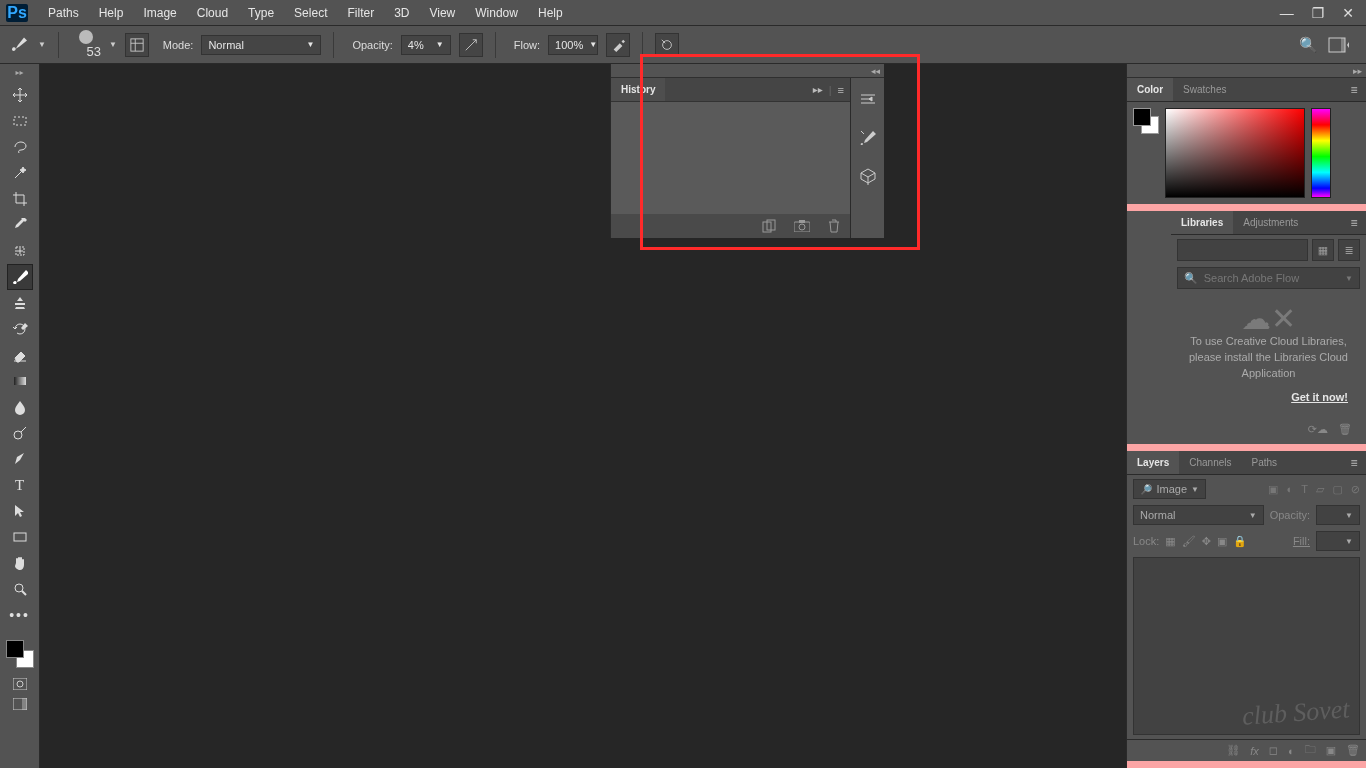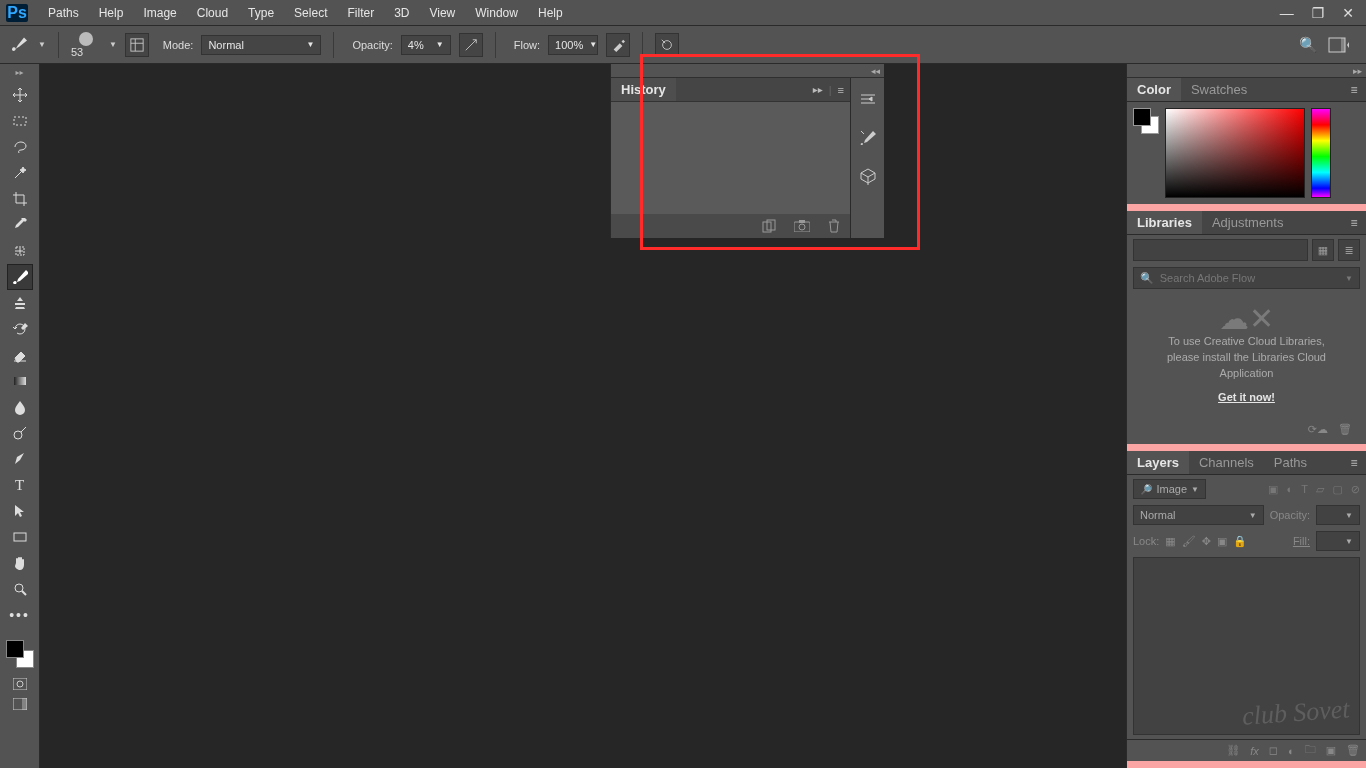--- a/index.html
+++ b/index.html
@@ -9,21 +9,21 @@
 .menubar { height:26px; background:#535353; display:flex; align-items:center; padding:0 6px; border-bottom:1px solid #2a2a2a; }
 .ps-logo { width:22px; height:18px; margin-right:10px; display:flex; align-items:center; justify-content:center; font-weight:bold; font-size:16px; background:#001e36; color:#31A8FF; border-radius:2px; padding:0 2px;}
 .menubar .menuitem { color:#e6e6e6; font-size:12px; padding:4px 10px; cursor:default; }
 .win-controls { margin-left:auto; display:flex; gap:18px; padding-right:6px; color:#ddd; font-size:14px;}
 .win-controls span { cursor:default; }
 
 
 .optsbar { height:38px; background:#535353; display:flex; align-items:center; padding:0 6px; gap:8px; border-bottom:1px solid #2a2a2a; }
 .optsbar .brush-icon { width:24px; height:24px; display:flex; align-items:center; justify-content:center; color:#fff; font-size:16px; }
 .opts-tri { color:#ccc; font-size:8px; }
-.brush-preview { width:30px; text-align:left; color:#ddd; font-size:11px;}
+.brush-preview { width:30px; text-align:right; color:#ddd; font-size:13px;}
 .brush-preview .circ { width:14px; height:14px; border-radius:50%; background:#bbb; margin:0 auto;}
 .opt-btn { width:24px; height:24px; background:#454545; border:1px solid #333; display:flex; align-items:center; justify-content:center; color:#ddd; font-size:12px;}
 .label { color:#ddd; font-size:11px; margin-left:6px;}
 .drop { background:#454545; border:1px solid #333; height:20px; display:flex; align-items:center; padding:0 6px; gap:6px; color:#e6e6e6; font-size:11px;}
 .drop.wide{ width:120px; justify-content:space-between;}
 .drop.small{ width:50px; justify-content:space-between;}
 .sep { width:1px; height:26px; background:#3a3a3a; margin:0 4px;}
 .opts-right { margin-left:auto; display:flex; align-items:center; gap:10px; padding-right:8px; color:#ddd;}
 
 
@@ -38,39 +38,39 @@
 .color-swatches .bg{ position:absolute; bottom:0; right:0; width:18px; height:18px; background:#fff; border:1px solid #888;}
 .tool.mini{ height:20px; font-size:11px;}
 
 .canvas-area{ flex:1; background:#262626; position:relative;}
 .exp-arrows{ color:#aaa; font-size:8px; line-height:6px;}
 
 
 .rightside{ width:240px; background:#535353; border-left:1px solid #2a2a2a; display:flex; flex-direction:column; }
 .panel{ border-bottom:7px solid #fca5a5; display:flex; flex-direction:column; }
 .panel-tabs{ height:24px; background:#454545; display:flex; align-items:stretch; border-bottom:1px solid #2a2a2a;}
-.tab{ padding:0 10px; display:flex; align-items:center; font-size:13px; color:#999; cursor:default;}
+.tab{ padding:0 10px; display:flex; align-items:center; font-size:10px; color:#999; cursor:default;}
 .tab.active{ background:#535353; color:#e6e6e6; font-weight:600;}
 .panel-tabs .menu-lines{ margin-left:auto; width:24px; display:flex; align-items:center; justify-content:center; color:#bbb; font-size:12px;}
 
 .color-body{ display:flex; gap:6px; padding:6px;}
 .mini-swatch{ position:relative; width:26px; height:26px;}
 .mini-swatch .fg{ position:absolute; top:0; left:0; width:18px; height:18px; background:#000; border:1px solid #999;}
 .mini-swatch .bg{ position:absolute; bottom:0; right:0; width:18px; height:18px; background:#fff; border:1px solid #999;}
 .color-field{ width:140px; height:90px; background:linear-gradient(to bottom, rgba(0,0,0,0) 0%, #000 100%), linear-gradient(to right, #fff 0%, #ff0000 100%); position:relative; border:1px solid #222;}
 .hue-strip{ width:20px; height:90px; background:linear-gradient(to bottom, #ff00ff 0%, #ff0000 18%, #ffff00 36%, #00ff00 54%, #00ffff 72%, #0000ff 90%, #ff00ff 100%); border:1px solid #222;}
 
 .lib-body{ padding:4px 6px; display:flex; flex-direction:column; gap:6px;}
 .lib-row{ display:flex; align-items:center; gap:4px;}
 .lib-drop{ flex:1; height:22px; background:#424242; border:1px solid #333;}
 .lib-iconbtn{ width:22px; height:22px; background:#424242; border:1px solid #333; display:flex; align-items:center; justify-content:center; color:#999; font-size:11px;}
 .search-row{ display:flex; align-items:center; background:#424242; border:1px solid #333; height:22px; padding:0 6px; color:#777; gap:6px;}
 .lib-center{ text-align:center; color:#ababab; font-size:11px; padding:16px 12px 8px; line-height:16px;}
 .lib-cloud{ font-size:30px; color:#7a7a7a; margin-bottom:6px;}
-.getit{ color:#e6e6e6; text-decoration:underline; font-weight:600; margin-top:8px; cursor:default;}
+.getit{ color:#e6e6e6; text-decoration:underline; font-weight:600; margin-top:8px; cursor:default;text-align:right;}
 .lib-footer{ display:flex; justify-content:flex-end; gap:10px; padding:4px 8px; color:#888;}
 
 .layers-body{ padding:4px 6px; display:flex; flex-direction:column; gap:6px;}
 .layers-row{ display:flex; align-items:center; gap:6px; color:#888;}
 .lkind{ background:#424242; border:1px solid #333; height:20px; display:flex; align-items:center; padding:0 6px; gap:4px; color:#aaa;}
 .filter-icons{ display:flex; gap:8px; margin-left:auto; color:#777;}
 .layers-empty{ flex:1; background:#424242; border:1px solid #333;}
 .layers-footer{ height:22px; display:flex; align-items:center; justify-content:flex-end; gap:10px; padding:0 6px; color:#888; border-top:1px solid #2a2a2a; margin-top:auto;}
 
 
@@ -392,21 +392,21 @@
       <div class="color-body">
         <div class="mini-swatch">
           <div class="bg"></div>
           <div class="fg"></div>
         </div>
         <div class="color-field"></div>
         <div class="hue-strip"></div>
       </div>
     </div>
 
-    <div class="panel" style="flex:0 0 auto;">
+    <div class="panel" style="flex:0 0 auto;padding-left:44px;">
       <div class="panel-tabs">
         <div class="tab active">Libraries</div>
         <div class="tab">Adjustments</div>
         <div class="menu-lines">≡</div>
       </div>
       <div class="lib-body">
         <div class="lib-row">
           <div class="lib-drop"></div>
           <div class="lib-iconbtn">▦</div>
           <div class="lib-iconbtn">≣</div>

